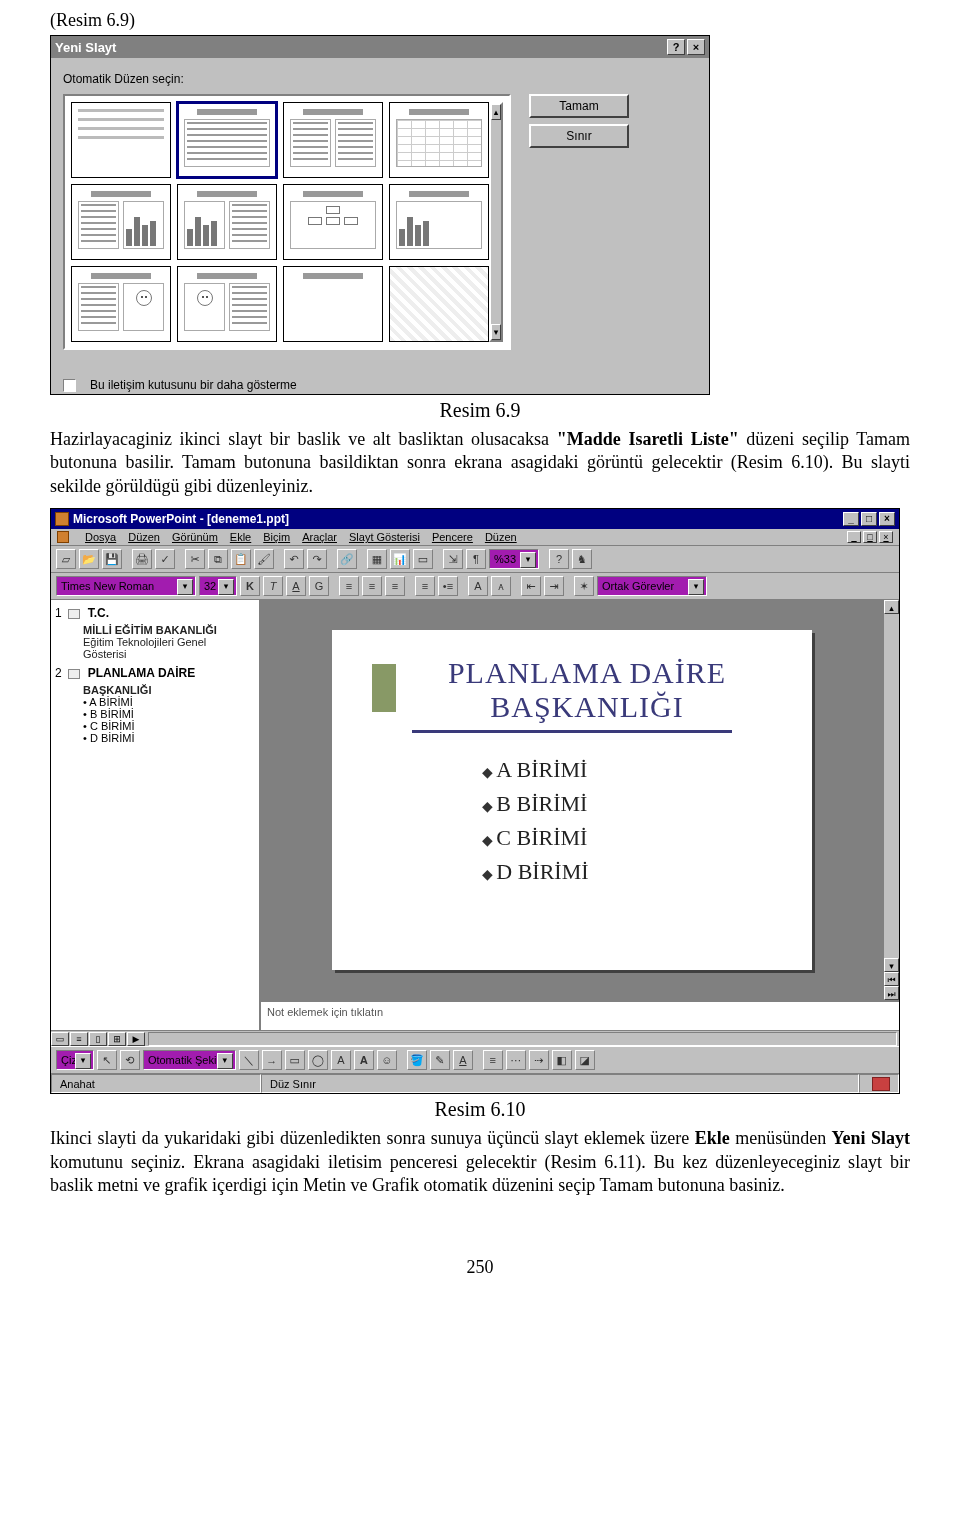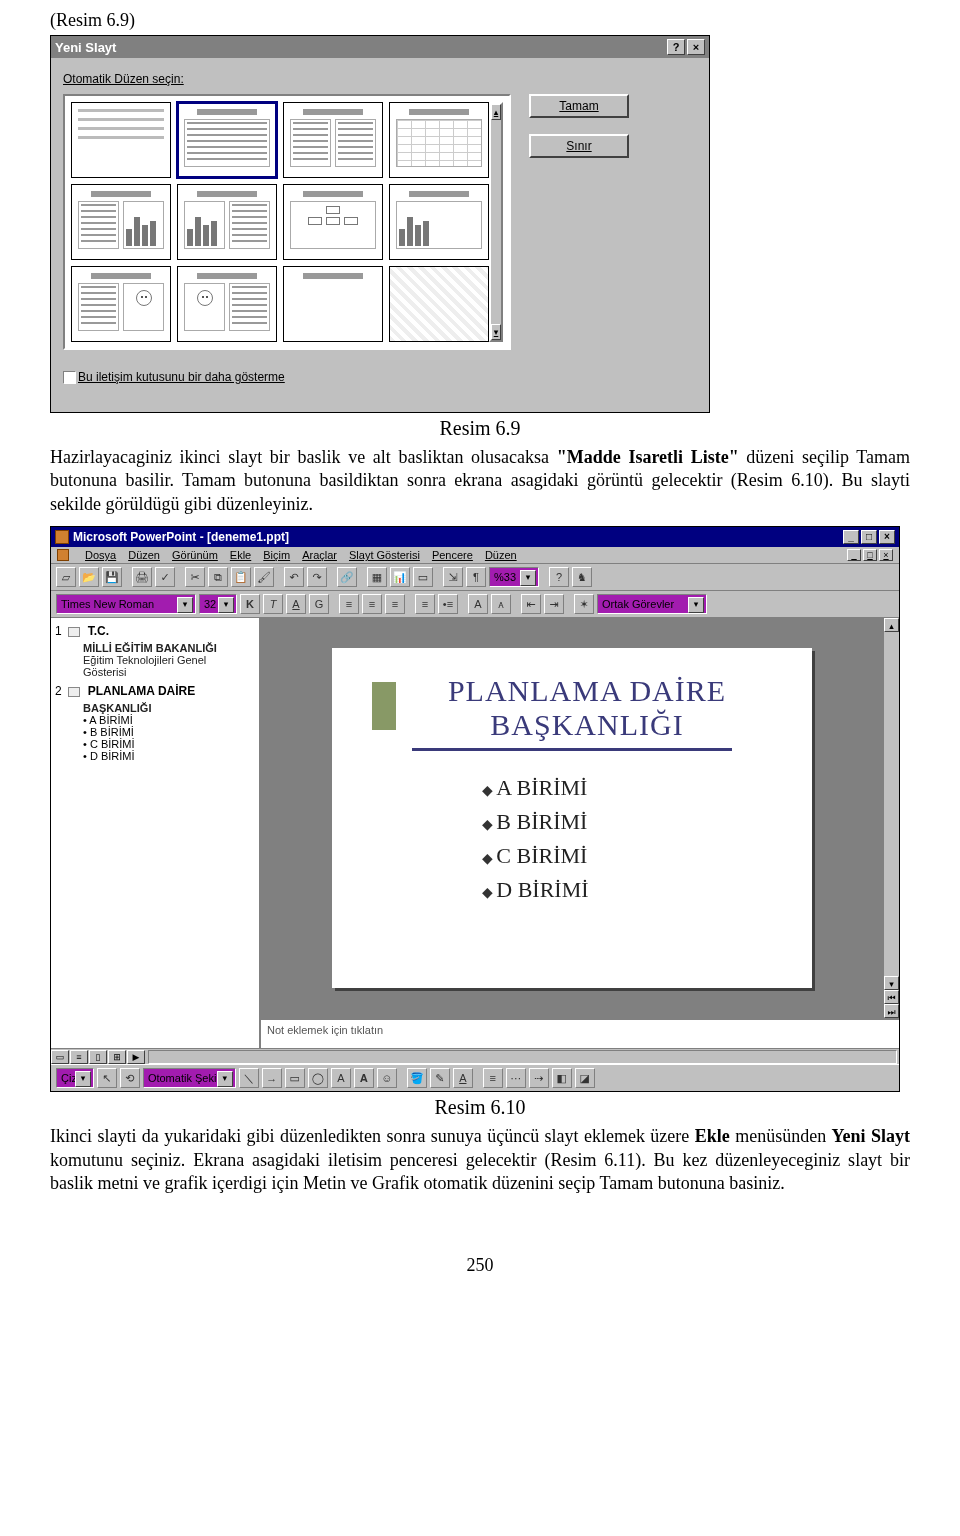--- a/index.html
+++ b/index.html
@@ -40,21 +40,21 @@
     border: 1px solid #fff;
     border-right-color: #404040;
     border-bottom-color: #404040;
     margin-left: 2px;
     text-align: center;
     font-size: 11px;
     font-weight: bold;
     line-height: 14px;
     color: #000;
   }
-  .dialog-body { padding: 14px 12px 28px; text-decoration: underline; }
+  .dialog-body { padding: 14px 12px 2px; }
   .dialog-label { font-size: 12px; margin-bottom: 8px; }
   .layout-row { display: flex; }
   .layout-area {
     display: flex;
     background: #fff;
     border: 2px solid #808080;
     border-right-color: #fff;
     border-bottom-color: #fff;
     padding: 6px;
     width: 448px;
@@ -105,34 +105,34 @@
     text-align: center; font-size: 9px; line-height: 14px;
   }
   .side-col { margin-left: 18px; flex:1; display:flex; flex-direction:column; }
   .win-btn {
     width: 100px; height: 24px;
     background: #c0c0c0;
     border: 2px solid #fff;
     border-right-color: #404040;
     border-bottom-color: #404040;
     font-family: inherit; font-size: 12px;
-    margin-bottom: 16px;
+    margin-bottom: 6px;
     display:flex; align-items:center; justify-content:center;
   }
   .preview-label {
     border: 1px solid #808080;
     border-right-color:#fff; border-bottom-color:#fff;
     background: #c0c0c0;
     height: 48px;
     width: 160px;
     margin-top: auto;
     display:flex; align-items:center; justify-content:center;
     font-size: 12px;
   }
-  .checkbox-row { margin-top: 20px; display:flex; align-items:center; gap:2px; }
+  .checkbox-row { margin-top: 28px; display:flex; align-items:center; gap:14px; }
   .checkbox {
     width: 13px; height: 13px; background:#fff;
     border: 1px solid #808080; border-right-color:#fff; border-bottom-color:#fff;
     display:inline-block;
   }
 
   
   .pp-window {
     width: 850px;
     border: 1px solid #000;
@@ -579,20 +579,27 @@
         <u>A</u>
       </span>
     <span class="tb-sep"></span>
     <span class="tb-btn">≡</span>
     <span class="tb-btn">⋯</span>
     <span class="tb-btn">⇢</span>
     <span class="tb-btn">◧</span>
     <span class="tb-btn">◪</span>
   </div>
 
+  <div class="pp-statusbar">
+    <div class="status-cell" style="width:210px">Anahat</div>
+    <div class="status-cell wide">Düz Sınır</div>
+    <div class="status-cell" style="width:40px">
+        <span class="status-book"></span>
+      </div>
+  </div>
 </div>
 
 <div class="figure-caption">Resim 6.10</div>
 
 <p class="paragraph">
   <span>Ikinci slayti da yukaridaki gibi düzenledikten sonra sunuya üçüncü slayt eklemek üzere </span><span class="bold">Ekle</span><span> menüsünden </span><span class="bold">Yeni Slayt</span><span>   komutunu seçiniz. Ekrana asagidaki iletisim penceresi gelecektir (Resim 6.11). Bu kez düzenleyeceginiz slayt bir baslik metni ve grafik içerdigi için Metin ve Grafik otomatik düzenini seçip Tamam butonuna basiniz.</span>
 </p>
 
 <div class="page-number">250</div>
 

